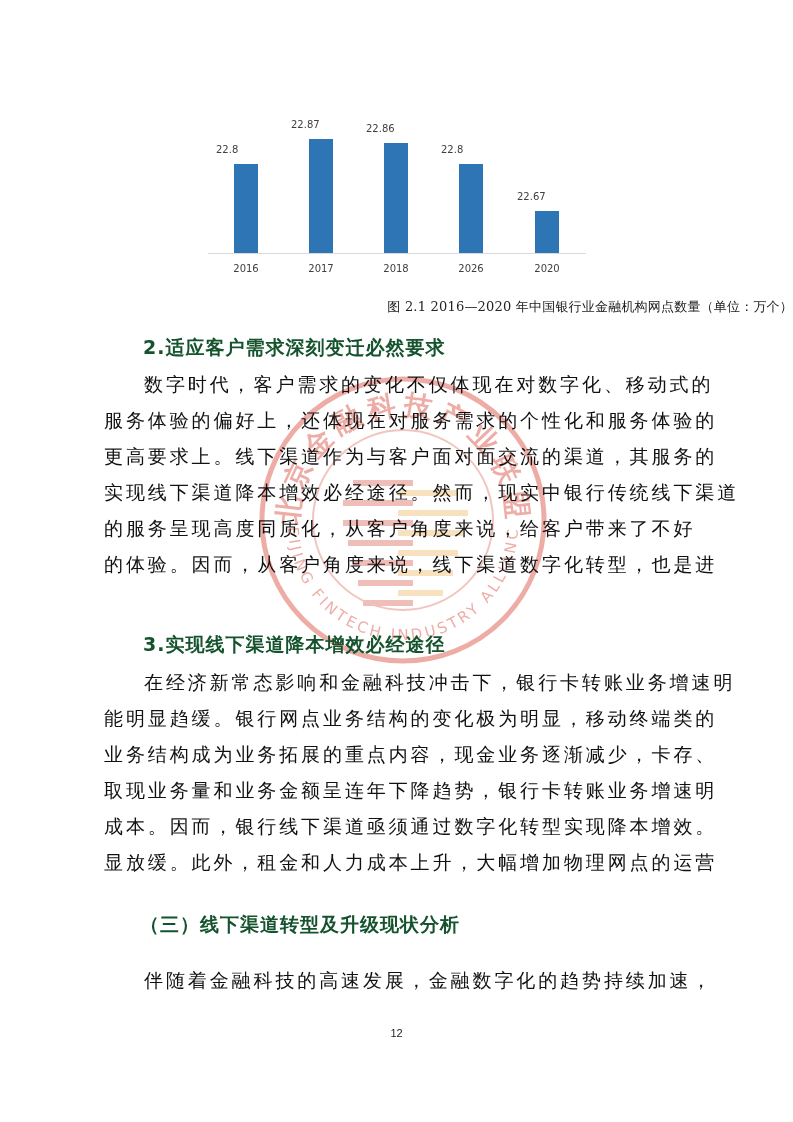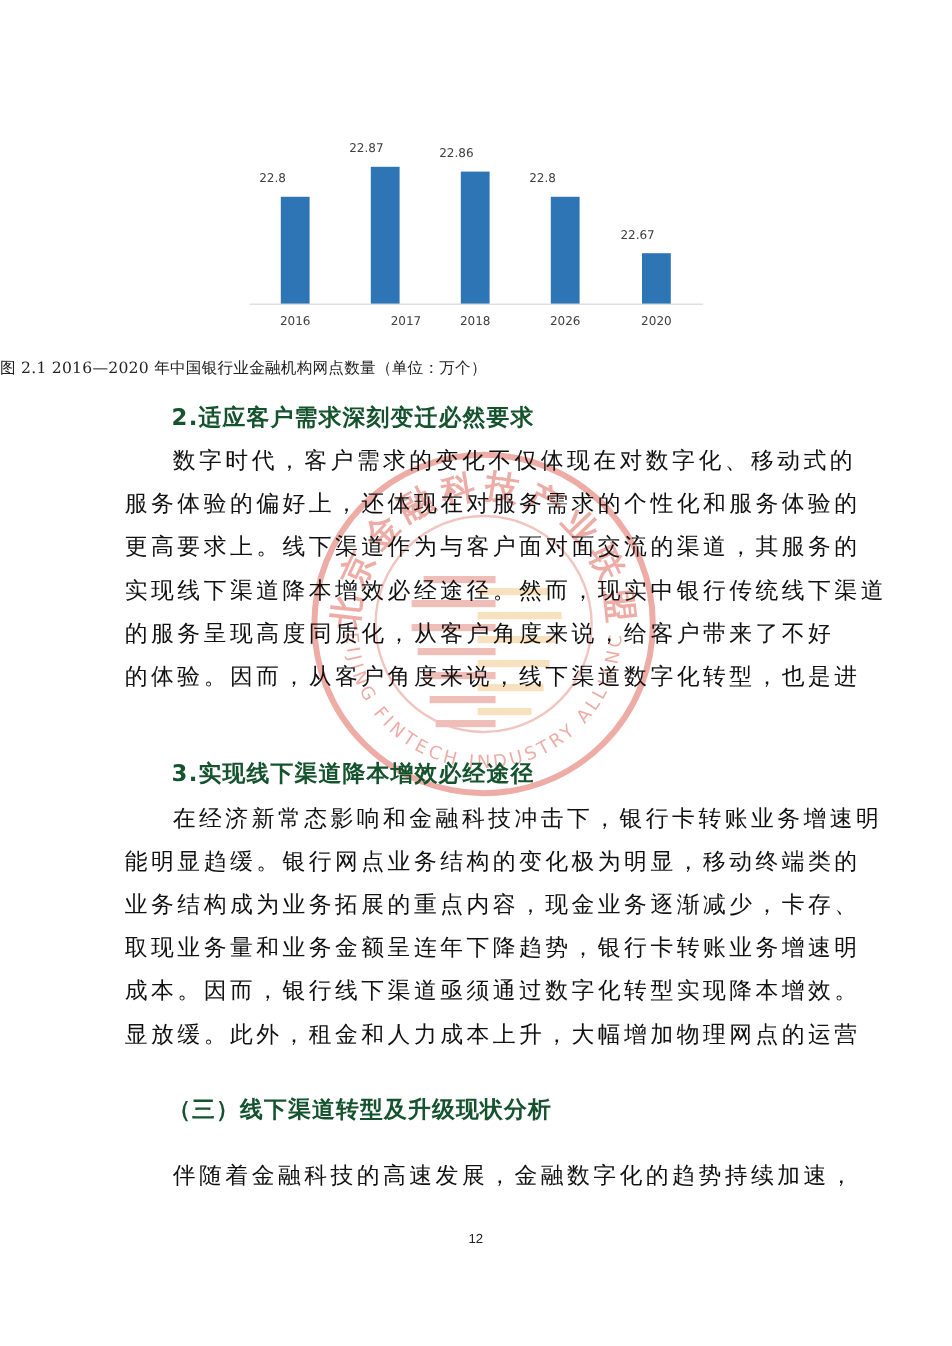--- a/index.html
+++ b/index.html
@@ -9,21 +9,21 @@
 
   
   .chart { position: absolute; left: 205px; top: 110px; width: 385px; height: 170px; }
   .chart .axis { position: absolute; left: 3px; top: 143px; width: 378px; height: 1px; background: #d9d9d9; }
   .bar { position: absolute; width: 24px; background: #2e75b6; }
   .bar-label { position: absolute; width: 60px; margin-left: -18px; text-align: left;
                font-family: "DejaVu Sans", "Liberation Sans", sans-serif; font-size: 10px; color: #404040; }
   .tick-label { position: absolute; width: 60px; margin-left: -18px; text-align: center; top: 153px;
                 font-family: "DejaVu Sans", "Liberation Sans", sans-serif; font-size: 10px; color: #404040; }
 
-  .caption { position: absolute; left: 0; width: 793px; top: 298px; text-align: left;
+  .caption { position: absolute; left: 0; width: 793px; top: 298px; text-align: right;
              font-size: 13px; color: #222; letter-spacing: 0.2px; }
 
   .heading { position: absolute; left: 143px; font-weight: bold; font-size: 19px; letter-spacing: 1px;
              font-family: "DejaVu Sans", "Liberation Sans", sans-serif; color: #14532d; }
   .para { position: absolute; left: 104px; width: 590px; font-size: 19px; line-height: 36px;
           letter-spacing: 2.9px; text-align: justify; color: #111; }
   .para .line { display: block; white-space: nowrap; }
   .indent { padding-left: 40px; }
 
   .page-number { position: absolute; top: 1027px; left: 0; width: 793px; text-align: center;
@@ -83,21 +83,21 @@
       <div class="bar-label" style="left:179px; top:13px;">22.86</div>
       <div class="bar" style="left:179px; top:33px; height:110px;"></div>
 
       <div class="bar-label" style="left:254px; top:34px;">22.8</div>
       <div class="bar" style="left:254px; top:54px; height:89px;"></div>
 
       <div class="bar-label" style="left:330px; top:81px;">22.67</div>
       <div class="bar" style="left:330px; top:101px; height:42px;"></div>
 
       <div class="tick-label" style="left:29px;">2016</div>
-      <div class="tick-label" style="left:104px;text-align:right;">2017</div>
+      <div class="tick-label" style="left:104px;">2017</div>
       <div class="tick-label" style="left:179px;">2018</div>
       <div class="tick-label" style="left:254px;">2026</div>
       <div class="tick-label" style="left:330px;">2020</div>
     </div>
 
     <div class="caption">图 2.1 2016—2020 年中国银行业金融机构网点数量（单位：万个）</div>
 
     <div class="heading" style="top:335px;">2.适应客户需求深刻变迁必然要求</div>
     <div class="para" style="top:366px;">
       <span class="line indent">数字时代，客户需求的变化不仅体现在对数字化、移动式的</span>

